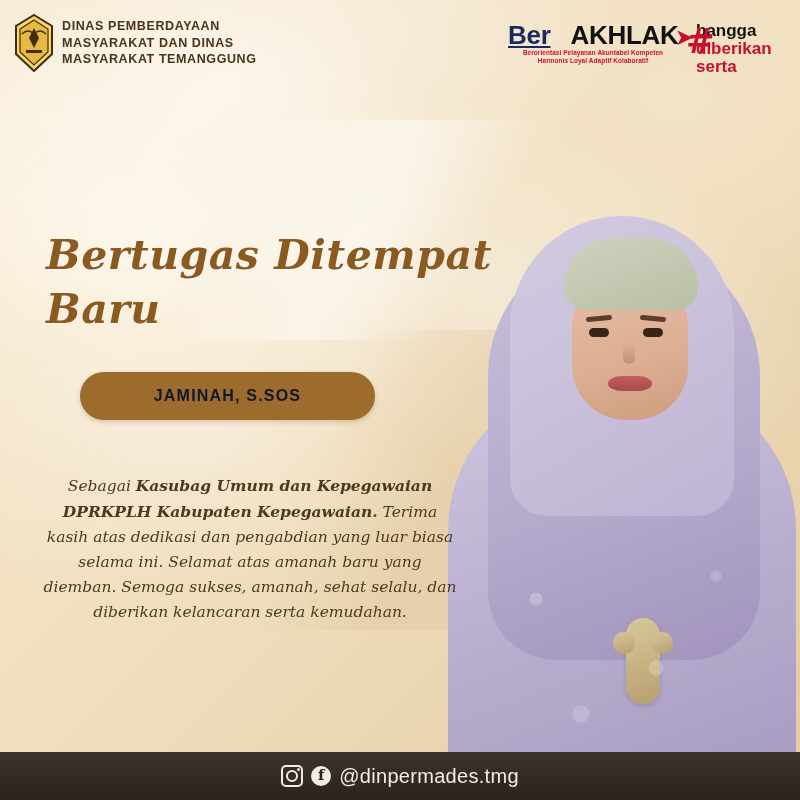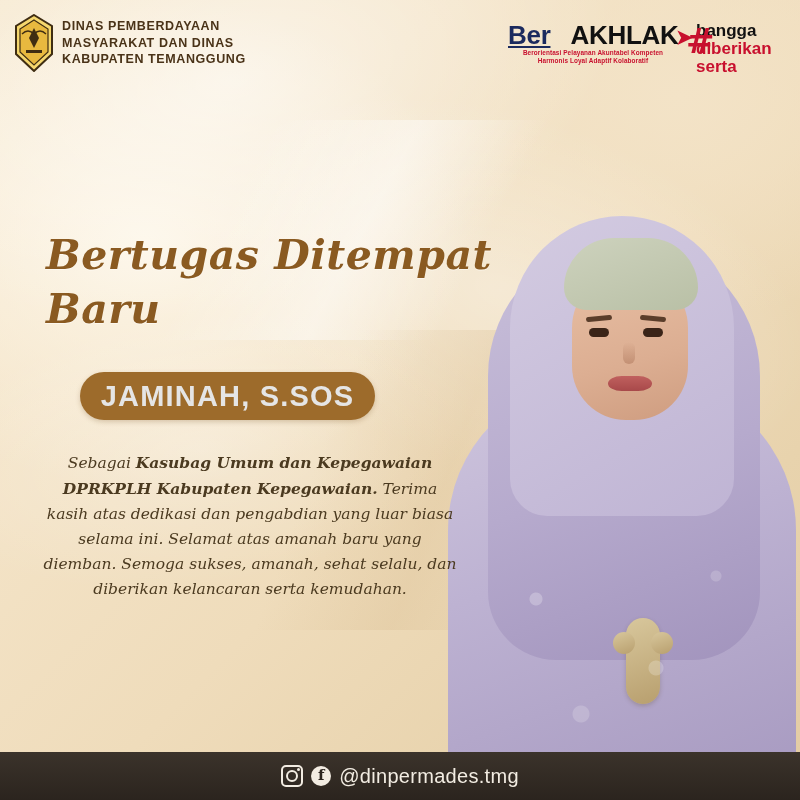--- a/index.html
+++ b/index.html
@@ -59,26 +59,26 @@
   .headline{position:absolute;left:46px;top:228px;width:470px;
     font-family:"DejaVu Serif", serif;font-style:italic;font-weight:bold;
     color:#8a5a21;font-size:41px;line-height:54px;letter-spacing:.5px;
     text-shadow:0 1px 0 rgba(255,255,255,.5);}
   .headline .l2{display:block;}
 
   .namebadge{position:absolute;left:80px;top:372px;width:295px;height:48px;
     background:#9d6b2b;border-radius:24px;
     display:flex;align-items:center;justify-content:center;
     box-shadow:0 2px 5px rgba(120,80,30,.25);}
-  .namebadge span{color:#e5e5e5;font-size:29px;font-weight:bold;letter-spacing:1.2px;}
+  .namebadge span{color:#0f172a;font-size:16px;font-weight:bold;letter-spacing:1.2px;}
 
   .body{position:absolute;left:40px;top:450px;width:420px;text-align:center;
     font-family:"DejaVu Serif", serif;font-style:italic;color:#4b3a20;
     font-size:15.5px;line-height:25px;}
-  .body .b1{display:block;}
+  .body .b1{display:block;margin-top:23px;}
   .body b{font-weight:bold;}
 
   
   .photo{position:absolute;right:0;bottom:40px;width:360px;height:640px;}
   .ph-body{position:absolute;left:8px;bottom:0;width:348px;height:380px;
     background:linear-gradient(160deg,#cfc6de 0%,#bdb2d2 45%,#a99cc2 100%);
     border-radius:150px 150px 0 0;}
   .ph-shawl{position:absolute;left:48px;top:120px;width:272px;height:420px;
     background:linear-gradient(160deg,#c9c0da 0%,#b6aacd 55%,#a294bd 100%);
     border-radius:140px 140px 70px 70px;}
@@ -145,21 +145,21 @@
       <polygon points="20,6 34,15 34,38 20,51 6,38 6,15" fill="#e8b93f" stroke="#3f2d12" stroke-width="1.2"></polygon>
       <path d="M20 14 L25 24 L20 34 L15 24 Z" fill="#3f2d12"></path>
       <rect x="12" y="36" width="16" height="3" fill="#3f2d12"></rect>
       <path d="M8 20 q6 -6 12 0" stroke="#3f2d12" stroke-width="1.4" fill="none"></path>
       <path d="M20 20 q6 -6 12 0" stroke="#3f2d12" stroke-width="1.4" fill="none"></path>
     </svg>
 
     <div class="org">
       <div>DINAS PEMBERDAYAAN</div>
       <div>MASYARAKAT DAN DINAS</div>
-      <div>KABUPATEN TEMANGGUNG</div>
+      <div>MASYARAKAT TEMANGGUNG</div>
     </div>
 
     <div class="berakhlak">
       <div class="ba-main">
         <span class="ber">Ber</span><span class="akhlak">AKHLAK</span>
         <span class="ba-arrow">➤</span>
       </div>
       <div class="ba-sub">Berorientasi Pelayanan Akuntabel Kompeten</div>
       <div class="ba-sub">Harmonis Loyal Adaptif Kolaboratif</div>
     </div>

